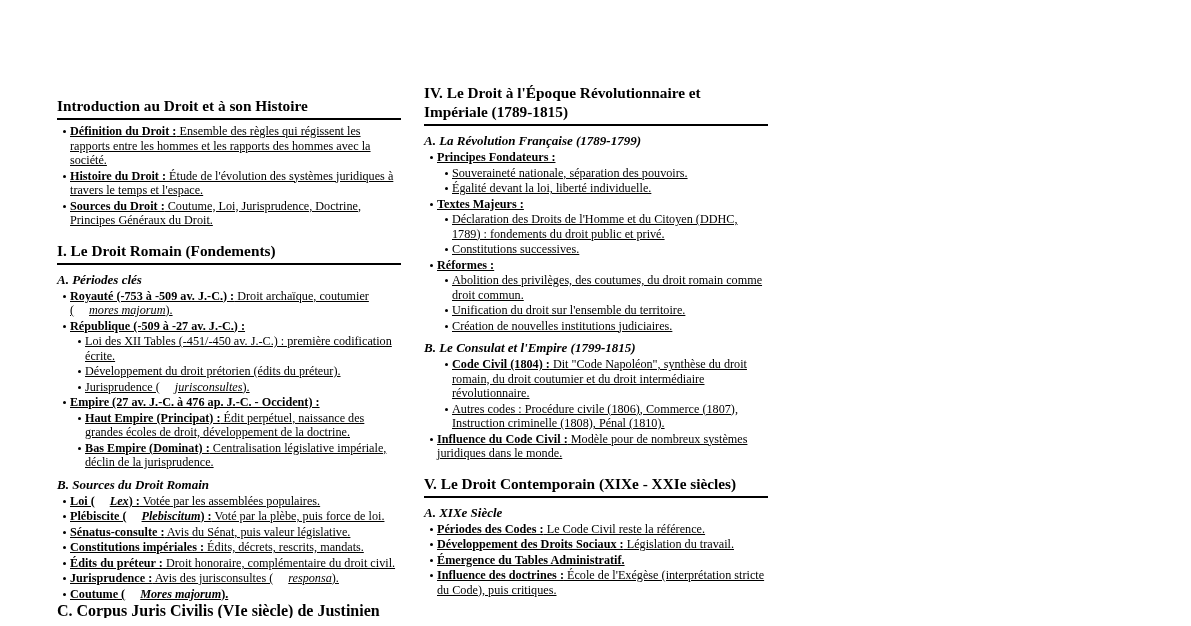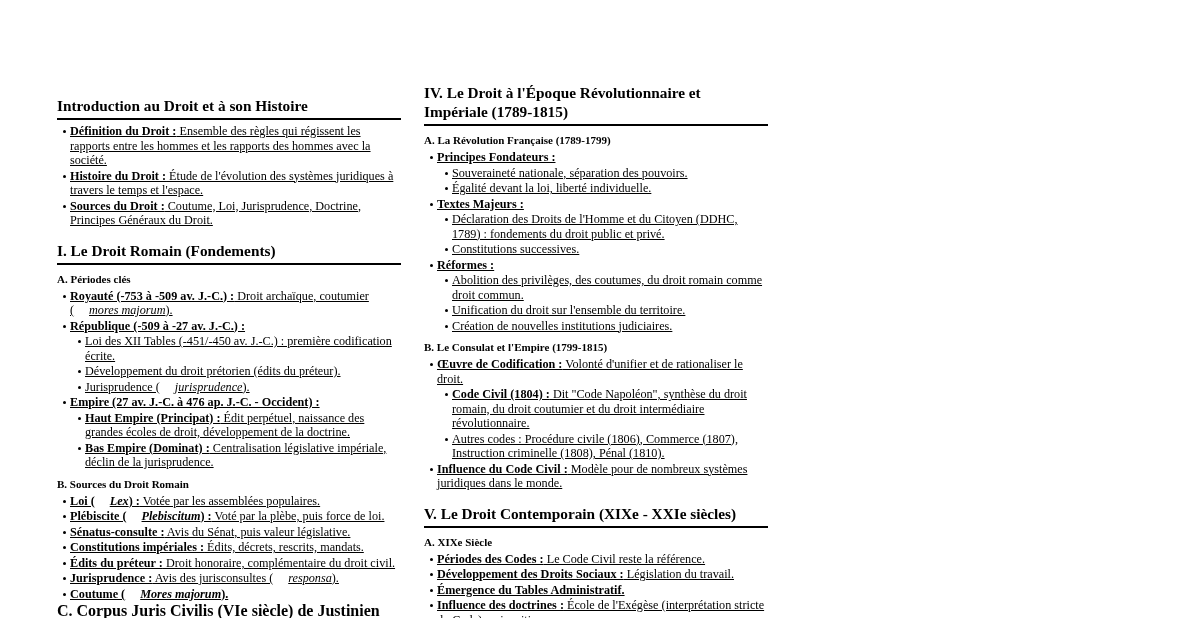--- a/index.html
+++ b/index.html
@@ -21,23 +21,24 @@
     font-weight:bold;
     font-size:15.3px;
     line-height:19px;
     border-bottom:2px solid #000;
     padding-bottom:3px;
     margin:13px 0 4px 0;
   }
   .h2:first-child{margin-top:0;}
   .h3{
     font-weight:bold;
-    font-size:11px;
+    font-size:13px;
     line-height:15px;
     margin:7px 0 2px 0;
+    font-style:italic;
   }
   .h3cut{
     font-weight:bold;
     font-size:16px;
     line-height:15px;
     margin:2px 0 0 0;
   }
   .li{position:relative;margin:1px 0;text-decoration:underline;}
   .li.l1{padding-left:13px;}
   .li.l2{padding-left:28px;}
@@ -62,21 +63,21 @@
       <div class="h2">Introduction au Droit et à son Histoire</div>
       <div class="li l1"><span class="b">Définition du Droit :</span><span> Ensemble des règles qui régissent les rapports entre les hommes et les rapports des hommes avec la société.</span></div>
       <div class="li l1"><span class="b">Histoire du Droit :</span><span> Étude de l'évolution des systèmes juridiques à travers le temps et l'espace.</span></div>
       <div class="li l1"><span class="b">Sources du Droit :</span><span> Coutume, Loi, Jurisprudence, Doctrine, Principes Généraux du Droit.</span></div>
       <div class="h2">I. Le Droit Romain (Fondements)</div>
       <div class="h3">A. Périodes clés</div>
       <div class="li l1"><span class="b">Royauté (-753 à -509 av. J.-C.) :</span><span> Droit archaïque, coutumier (</span><span class="i">mores majorum</span><span>).</span></div>
       <div class="li l1"><span class="b">République (-509 à -27 av. J.-C.) :</span></div>
       <div class="li l2"><span>Loi des XII Tables (-451/-450 av. J.-C.) : première codification écrite.</span></div>
       <div class="li l2"><span>Développement du droit prétorien (édits du préteur).</span></div>
-      <div class="li l2"><span>Jurisprudence (</span><span class="i">jurisprudence</span><span>).</span></div>
+      <div class="li l2"><span>Jurisprudence (</span><span class="i">jurisconsultes</span><span>).</span></div>
       <div class="li l1"><span class="b">Empire (27 av. J.-C. à 476 ap. J.-C. - Occident) :</span></div>
       <div class="li l2"><span class="b">Haut Empire (Principat) :</span><span> Édit perpétuel, naissance des grandes écoles de droit, développement de la doctrine.</span></div>
       <div class="li l2"><span class="b">Bas Empire (Dominat) :</span><span> Centralisation législative impériale, déclin de la jurisprudence.</span></div>
       <div class="h3">B. Sources du Droit Romain</div>
       <div class="li l1"><span class="b">Loi (</span><span class="b i">Lex</span><span class="b">) :</span><span> Votée par les assemblées populaires.</span></div>
       <div class="li l1"><span class="b">Plébiscite (</span><span class="b i">Plebiscitum</span><span class="b">) :</span><span> Voté par la plèbe, puis force de loi.</span></div>
       <div class="li l1"><span class="b">Sénatus-consulte :</span><span> Avis du Sénat, puis valeur législative.</span></div>
       <div class="li l1"><span class="b">Constitutions impériales :</span><span> Édits, décrets, rescrits, mandats.</span></div>
       <div class="li l1"><span class="b">Édits du préteur :</span><span> Droit honoraire, complémentaire du droit civil.</span></div>
       <div class="li l1"><span class="b">Jurisprudence :</span><span> Avis des jurisconsultes (</span><span class="i">responsa</span><span>).</span></div>
@@ -90,21 +91,20 @@
       <div class="li l2"><span>Souveraineté nationale, séparation des pouvoirs.</span></div>
       <div class="li l2"><span>Égalité devant la loi, liberté individuelle.</span></div>
       <div class="li l1"><span class="b">Textes Majeurs :</span></div>
       <div class="li l2"><span>Déclaration des Droits de l'Homme et du Citoyen (DDHC, 1789) : fondements du droit public et privé.</span></div>
       <div class="li l2"><span>Constitutions successives.</span></div>
       <div class="li l1"><span class="b">Réformes :</span></div>
       <div class="li l2"><span>Abolition des privilèges, des coutumes, du droit romain comme droit commun.</span></div>
       <div class="li l2"><span>Unification du droit sur l'ensemble du territoire.</span></div>
       <div class="li l2"><span>Création de nouvelles institutions judiciaires.</span></div>
       <div class="h3">B. Le Consulat et l'Empire (1799-1815)</div>
-      <div class="li l1"><span class="b">Œuvre de Codification :</span><span> Volonté d'unifier et de rationaliser le droit.</span></div>
       <div class="li l2"><span class="b">Code Civil (1804) :</span><span> Dit "Code Napoléon", synthèse du droit romain, du droit coutumier et du droit intermédiaire révolutionnaire.</span></div>
       <div class="li l2"><span>Autres codes : Procédure civile (1806), Commerce (1807), Instruction criminelle (1808), Pénal (1810).</span></div>
       <div class="li l1"><span class="b">Influence du Code Civil :</span><span> Modèle pour de nombreux systèmes juridiques dans le monde.</span></div>
       <div class="h2">V. Le Droit Contemporain (XIXe - XXIe siècles)</div>
       <div class="h3">A. XIXe Siècle</div>
       <div class="li l1"><span class="b">Périodes des Codes :</span><span> Le Code Civil reste la référence.</span></div>
       <div class="li l1"><span class="b">Développement des Droits Sociaux :</span><span> Législation du travail.</span></div>
       <div class="li l1"><span class="b">Émergence du Tables Administratif.</span></div>
       <div class="li l1"><span class="b">Influence des doctrines :</span><span> École de l'Exégèse (interprétation stricte du Code), puis critiques.</span></div>
     </div>

